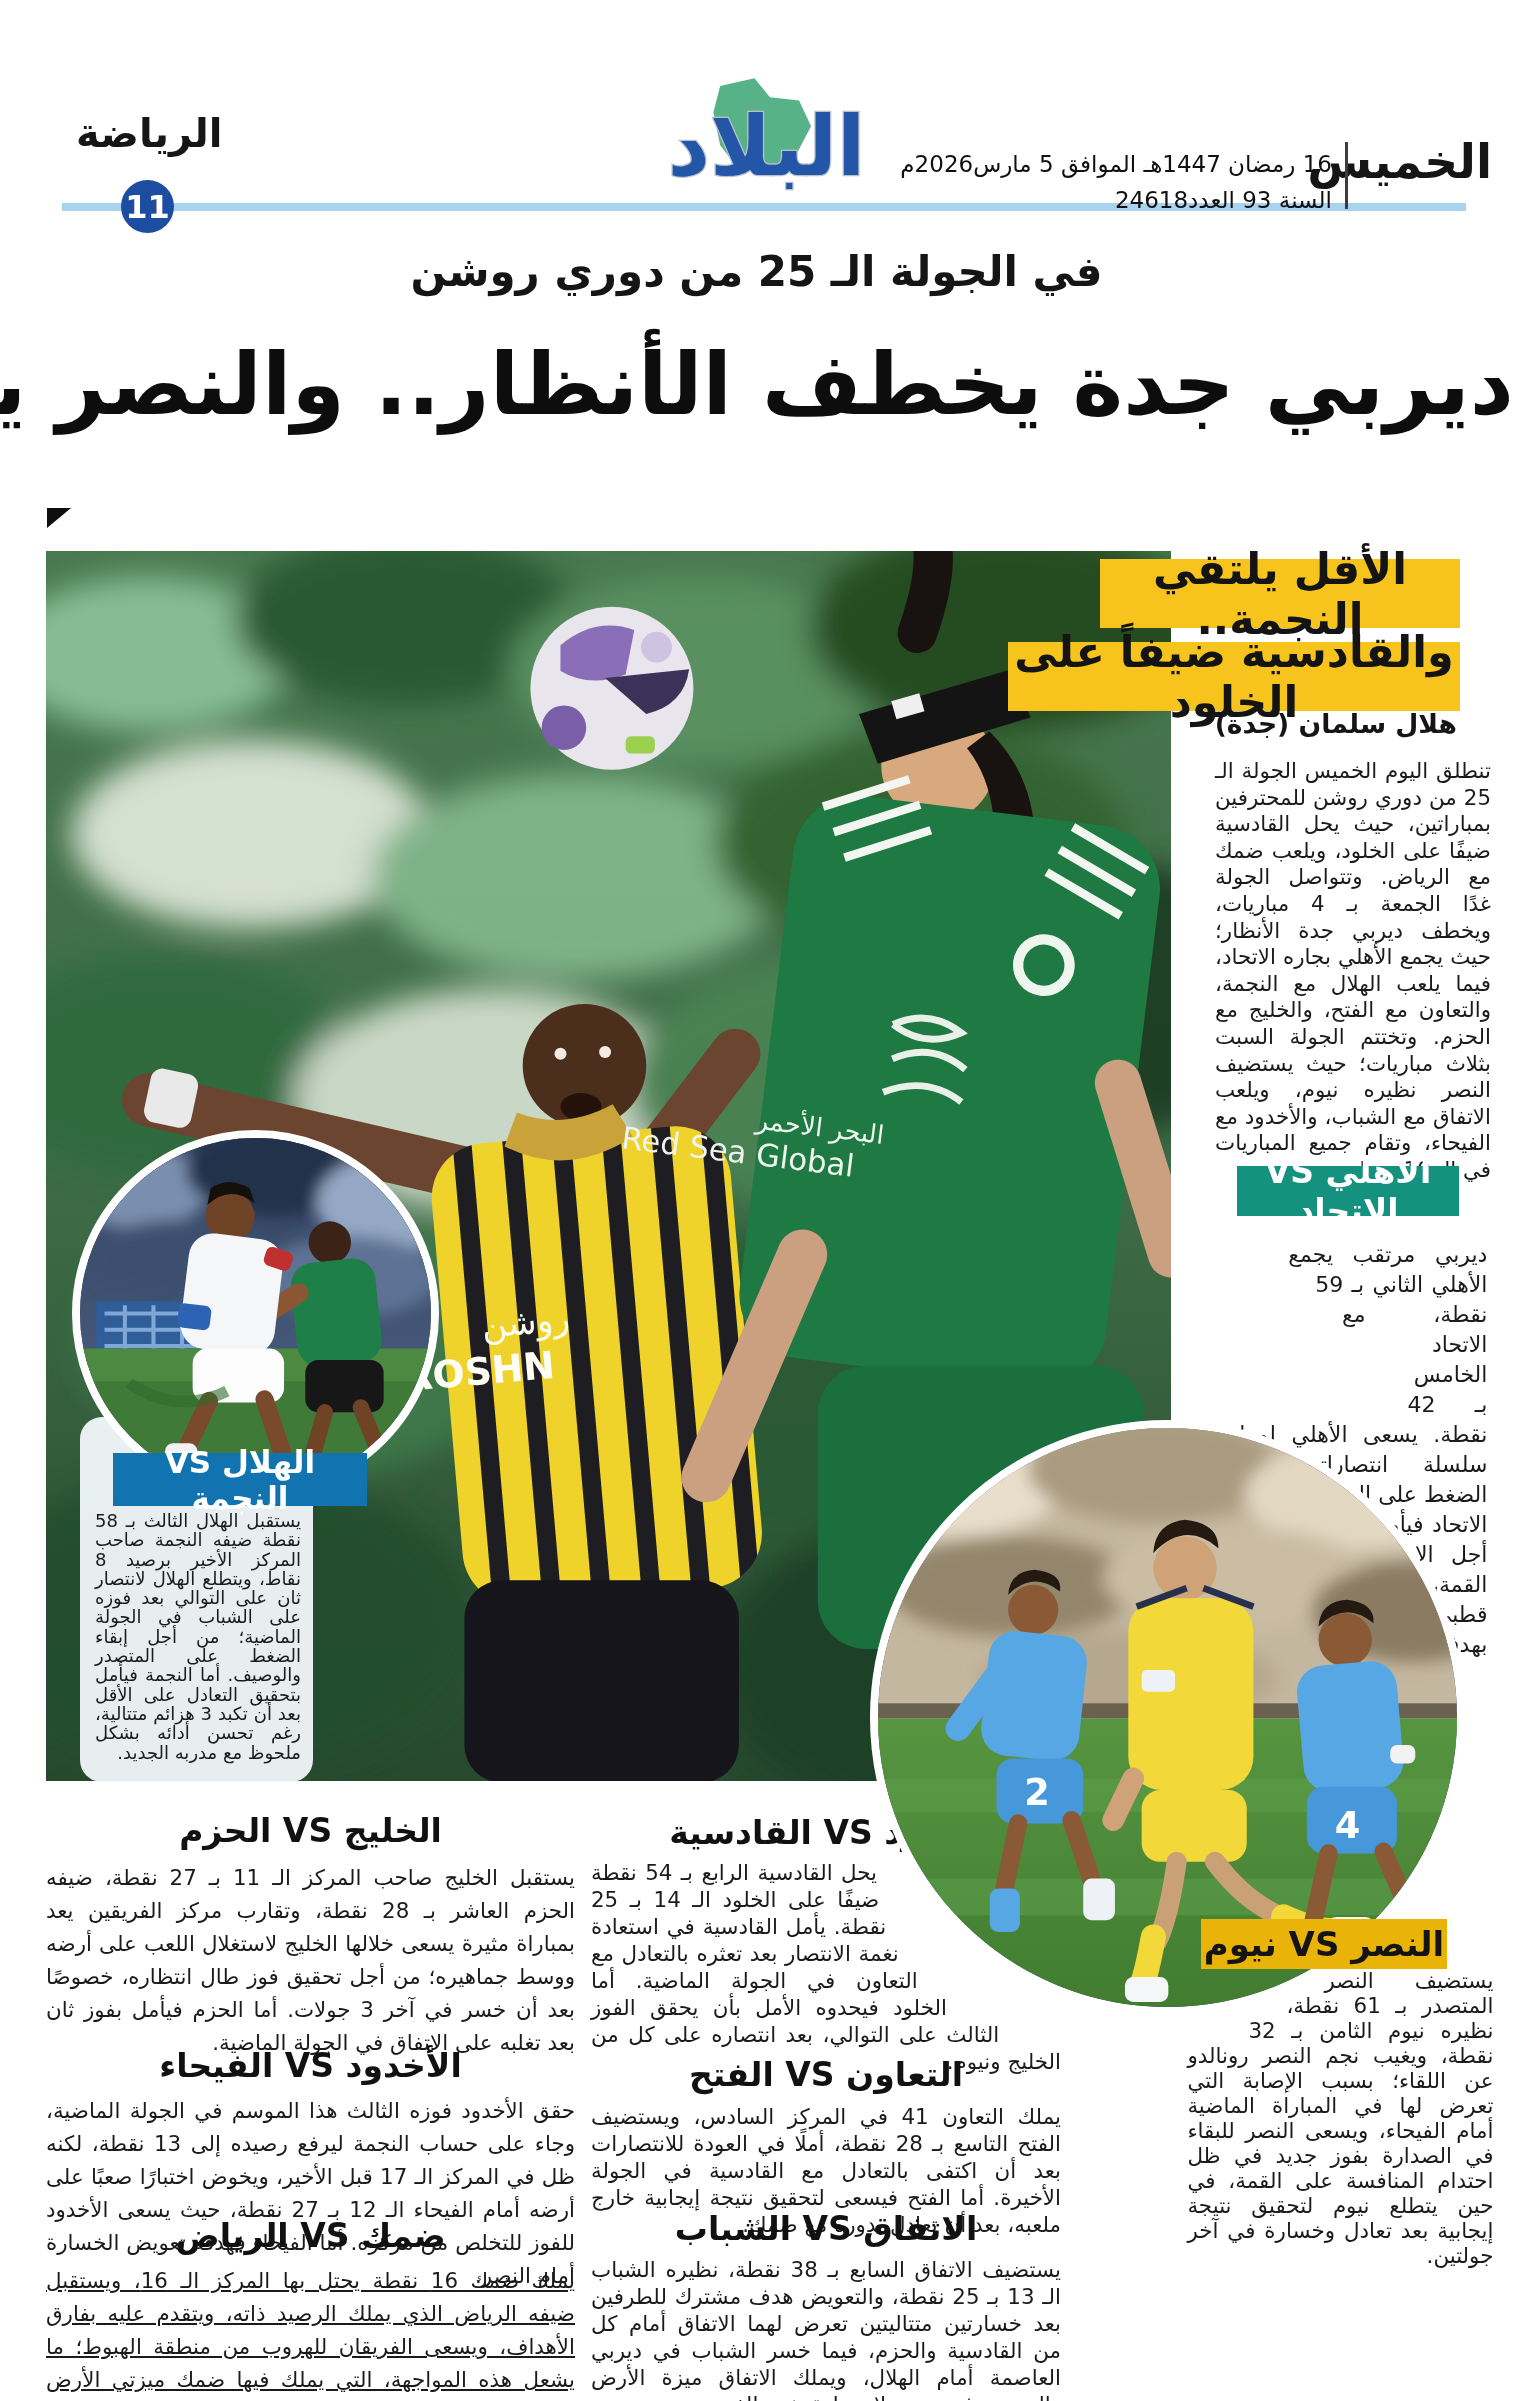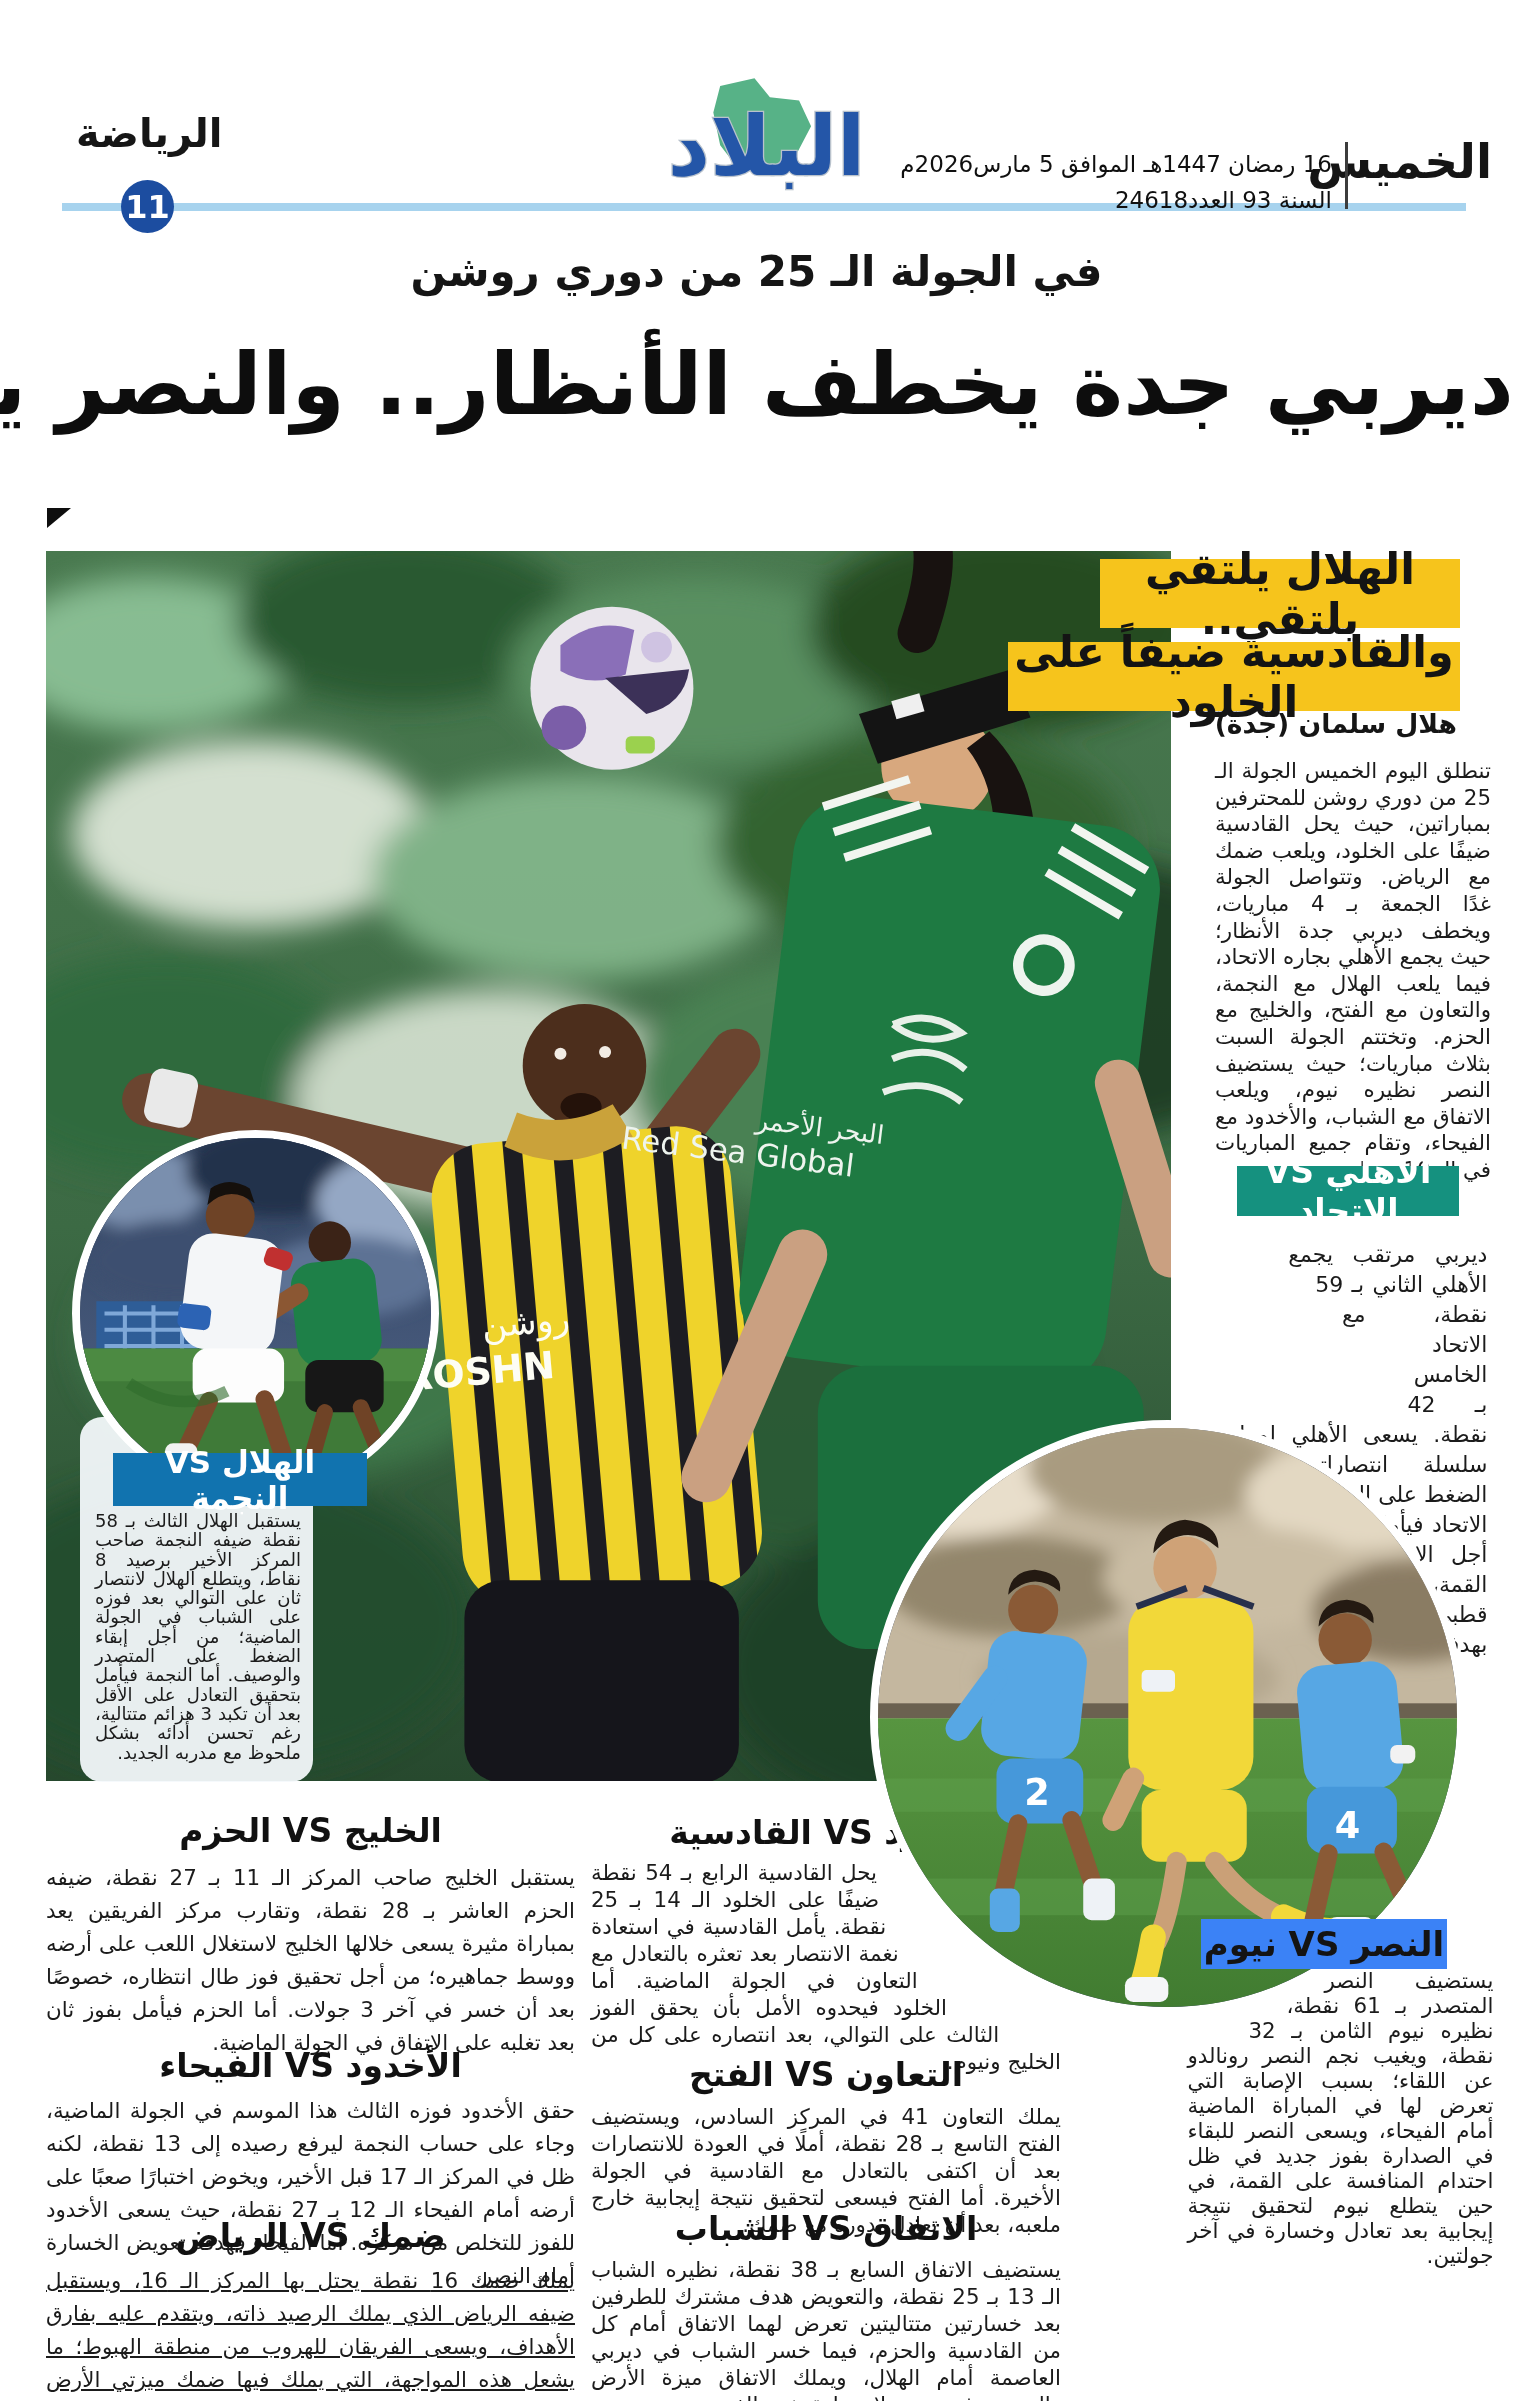--- a/index.html
+++ b/index.html
@@ -43,21 +43,21 @@
   .body-text{color:#1b1b1b;text-align:justify;}
   .p-intro{right:23px;top:758px;width:276px;font-size:21.4px;line-height:26.6px;}
   .sec-bar{font-weight:900;color:#fff;text-align:center;display:flex;align-items:center;justify-content:center;}
   .h-teal{right:55px;top:1166px;width:222px;height:50px;background:#15917f;font-size:33px;z-index:2;}
   .p-ahli{right:26.6px;top:1240px;width:286px;font-size:22px;line-height:30px;z-index:2;}
   .push{float:left;}
   .push-ahli{width:206px;height:163px;margin-top:176px;
     shape-outside:polygon(0 0,60px 0,206px 163px,0 163px);}
   .h-blue{left:114px;top:1453px;width:254px;height:53px;background:#1173af;font-size:31px;z-index:7;}
   .p-hilal{left:96px;top:1511px;width:206px;font-size:18px;line-height:19.3px;z-index:7;}
-  .h-yellow{right:67px;top:1919px;width:246px;height:50px;background:#3b82f6;color:#141414;
+  .h-yellow{right:67px;top:1919px;width:246px;height:50px;background:#eab308;color:#141414;
     font-size:34px;font-weight:900;z-index:8;display:flex;align-items:center;justify-content:center;}
   .p-nassr{right:20.6px;top:1968px;width:306px;font-size:21.4px;line-height:25px;z-index:8;}
   .push-neom{width:137px;height:73px;shape-outside:polygon(0 0,137px 0,26px 73px,0 73px);}
   
   .col-head{font-size:33px;font-weight:900;text-align:center;color:#111;}
   .hA{left:47px;width:529px;}
   .pA{left:47px;width:529px;font-size:21.4px;line-height:33px;}
   .hB{left:592px;width:470px;}
   .pB{left:592px;width:470px;font-size:21.4px;line-height:27px;}
   .hA1{top:1811px;} .pA1{top:1861px;}
@@ -178,21 +178,21 @@
         <circle cx="660" cy="160" r="95" fill="#e9e5ec"></circle>
         <path d="M600,110 q40,-34 86,-18 l-10,52 q-42,16 -76,-4 z" fill="#8a6fb8"></path>
         <path d="M700,190 q44,-10 50,-52 l-98,10 z" fill="#3c3158"></path>
         <circle cx="604" cy="206" r="26" fill="#7b5ea8"></circle>
         <circle cx="712" cy="112" r="18" fill="#cfc3e2"></circle>
         <rect x="676" y="216" width="34" height="20" rx="6" fill="#9bd14e"></rect>
       </g>
     </svg>
   </div>
 
-  <div class="abs hl-box hl1">الهلال يلتقي يلتقي..</div>
+  <div class="abs hl-box hl1">الأقل يلتقي النجمة..</div>
   <div class="abs hl-box hl2">والقادسية ضيفاً على الخلود</div>
   <div class="abs byline">هلال سلمان (جدة)</div>
   <div class="abs body-text p-intro">تنطلق اليوم الخميس الجولة الـ 25 من دوري روشن للمحترفين بمباراتين، حيث يحل القادسية ضيفًا على الخلود، ويلعب ضمك مع الرياض. وتتواصل الجولة غدًا الجمعة بـ 4 مباريات، ويخطف ديربي جدة الأنظار؛ حيث يجمع الأهلي بجاره الاتحاد، فيما يلعب الهلال مع النجمة، والتعاون مع الفتح، والخليج مع الحزم. وتختتم الجولة السبت بثلاث مباريات؛ حيث يستضيف النصر نظيره نيوم، ويلعب الاتفاق مع الشباب، والأخدود مع الفيحاء، وتقام جميع المباريات في الـ 10 مساء.</div>
 
   <div class="abs sec-bar h-teal">الأهلي VS الاتحاد</div>
   <div class="abs body-text p-ahli">
     <span class="push push-ahli"></span><span>ديربي مرتقب يجمع الأهلي الثاني بـ 59 نقطة، مع الاتحاد الخامس بـ 42 نقطة. يسعى الأهلي لمواصلة سلسلة انتصاراته، وتشديد الضغط على النصر المتصدر. أما الاتحاد فيأمل بتحقيق الفوز؛ من أجل الاقتراب أكثر من مربع القمة، وكان ديربي الذهاب بين قطبي جدة قد انتهى للأهلي بهدف دون مقابل.</span>
   </div>
 
   <div class="abs side-panel"></div>

